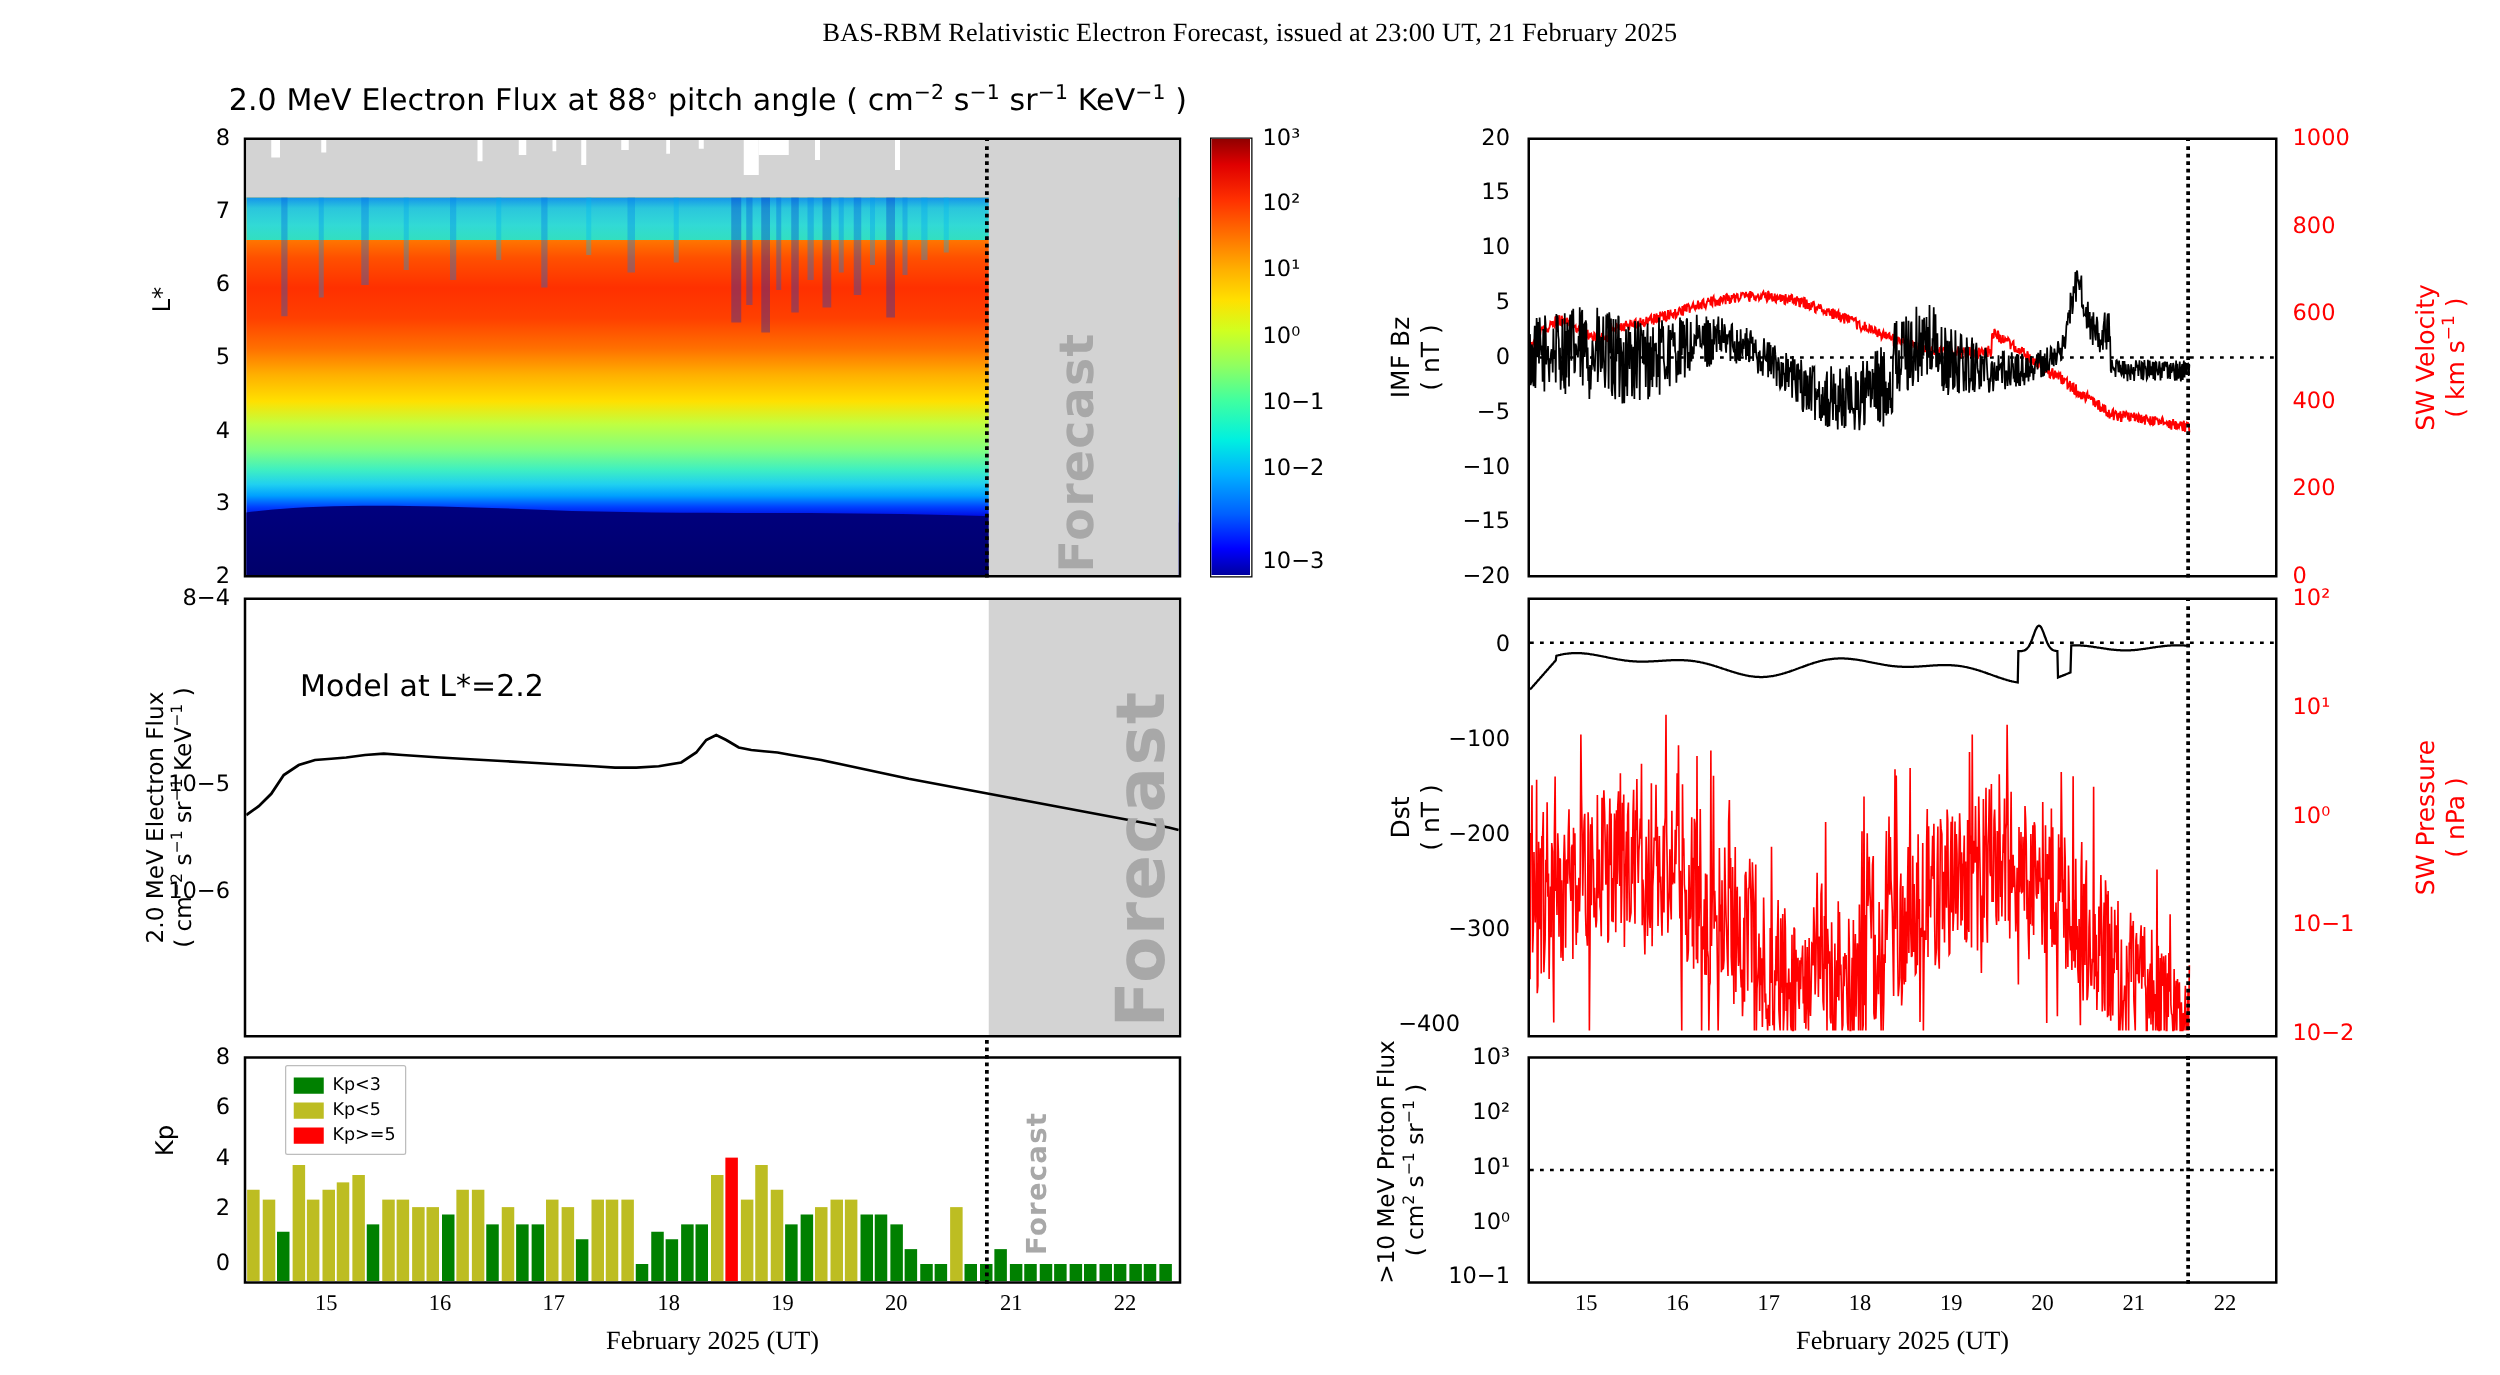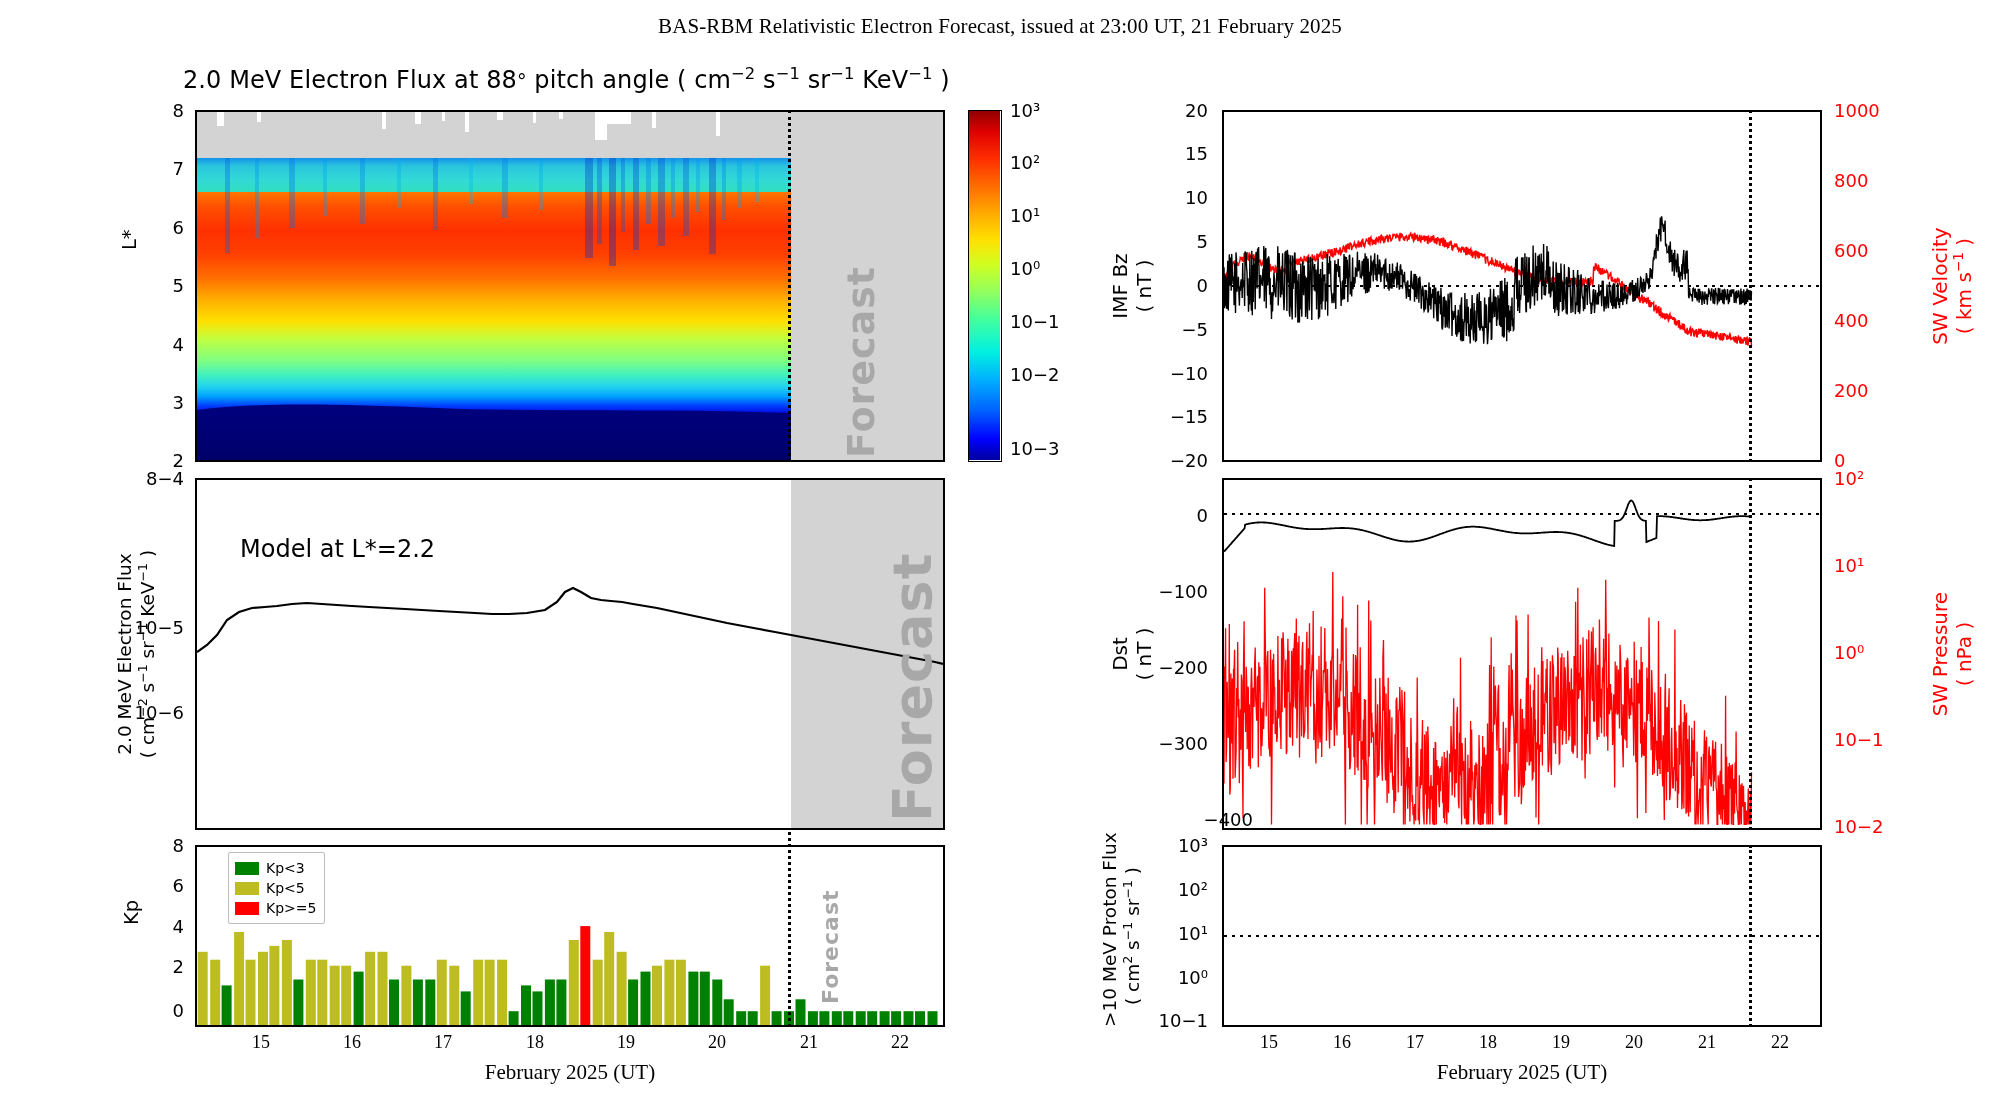--- a/index.html
+++ b/index.html
@@ -349,21 +349,21 @@
 <div class="abs axlab" style="left:1108px;top:478px;width:30px;height:352px;">
   <div class="vrot" style="transform:rotate(-90deg) translate(-352px,0);width:352px;text-align:center;font-size:20px;line-height:1.2;">
     <div>Dst</div>
     <div>( nT )</div>
   </div>
 </div>
 <div class="abs tick rt" style="left:1140px;top:505px;width:68px;">0</div>
 <div class="abs tick rt" style="left:1120px;top:581px;width:88px;">−100</div>
 <div class="abs tick rt" style="left:1120px;top:657px;width:88px;">−200</div>
 <div class="abs tick rt" style="left:1120px;top:733px;width:88px;">−300</div>
-<div class="abs tick rt" style="left:1165px;top:809px;width:88px;">−400</div>
+<div class="abs tick rt" style="left:1080px;top:809px;width:88px;">−400</div>
 
 <div class="abs tick red" style="left:1834px;top:468px;">10²</div>
 <div class="abs tick red" style="left:1834px;top:555px;">10¹</div>
 <div class="abs tick red" style="left:1834px;top:642px;">10⁰</div>
 <div class="abs tick red" style="left:1834px;top:729px;">10−1</div>
 <div class="abs tick red" style="left:1834px;top:816px;">10−2</div>
 <div class="abs axlab red" style="left:1928px;top:478px;width:30px;height:352px;">
   <div class="vrot" style="transform:rotate(-90deg) translate(-352px,0);width:352px;text-align:center;font-size:20px;line-height:1.2;">
     <div>SW Pressure</div>
     <div>( nPa )</div>

